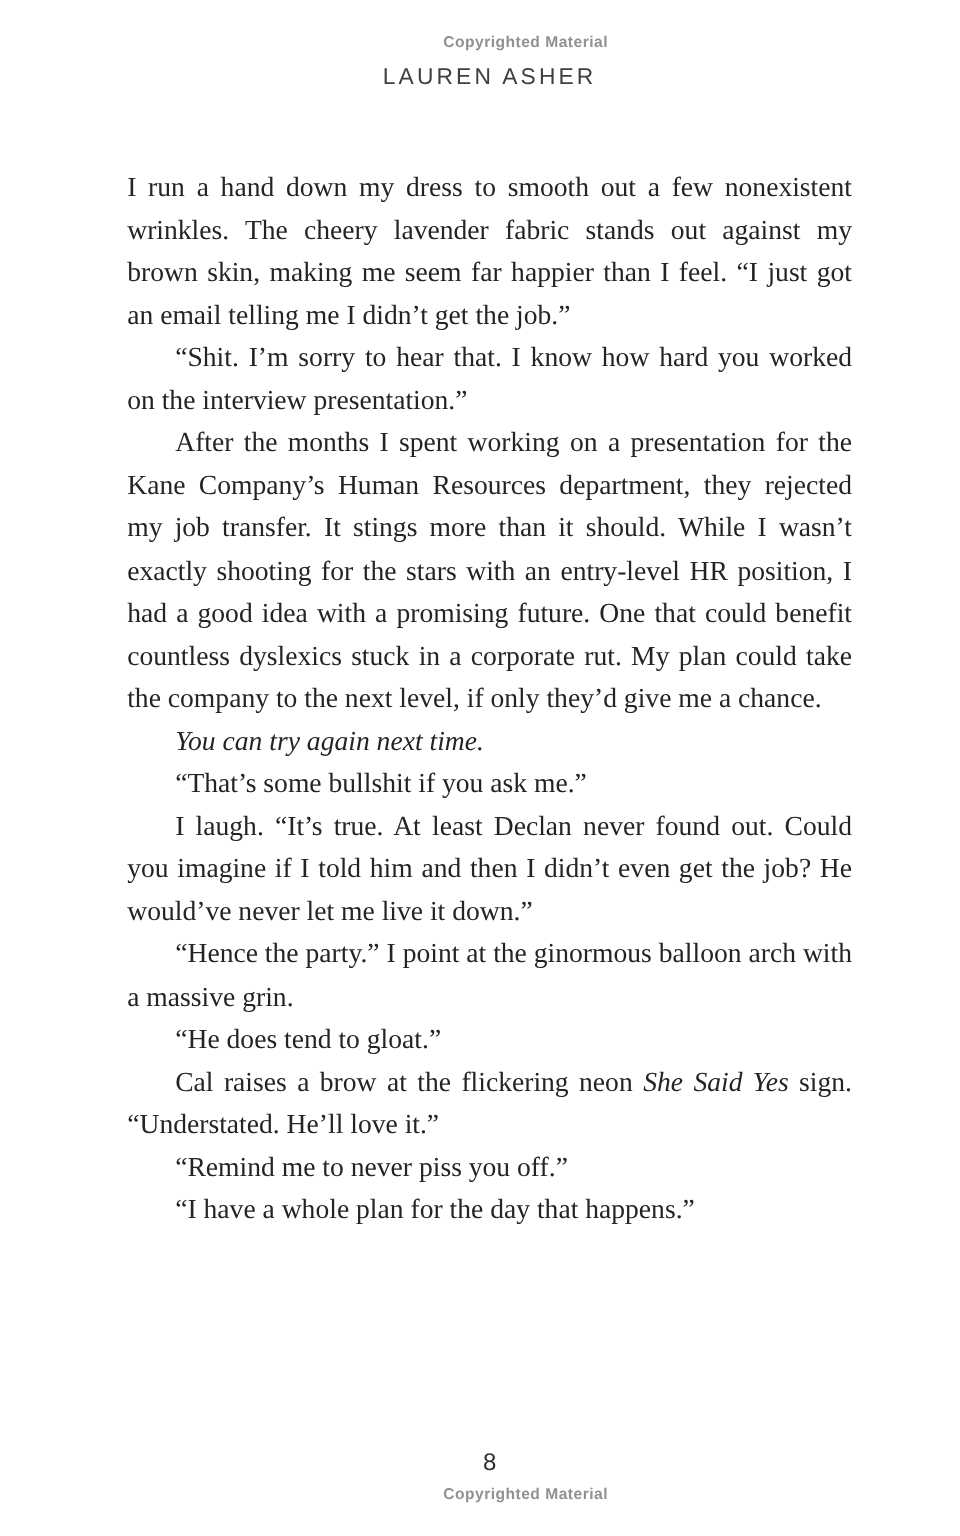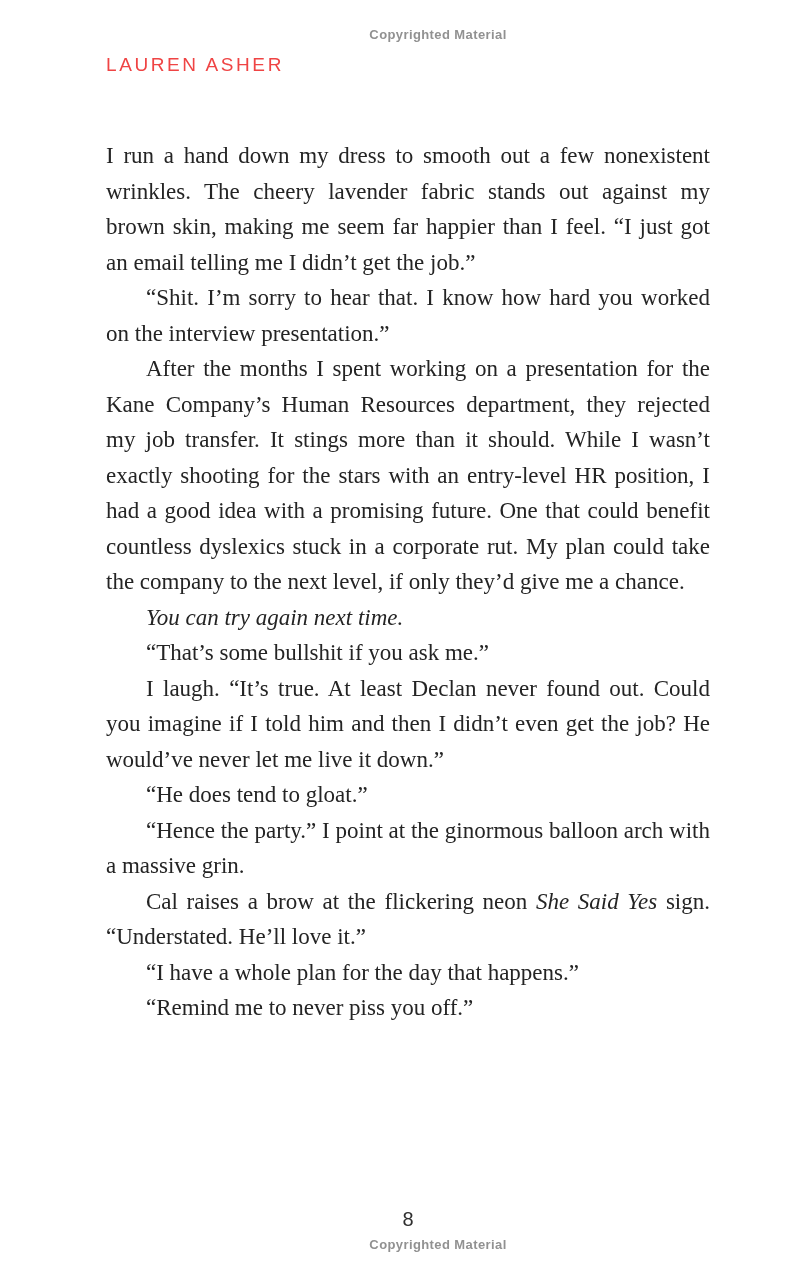--- a/index.html
+++ b/index.html
@@ -30,26 +30,26 @@
   .notice-top {
     position: absolute;
     top: 27px;
     left: 0;
   }
   .author {
     position: absolute;
     top: 53px;
     left: 68px;
     width: 604px;
-    text-align: left;
+    text-align: center;
     font-family: "Liberation Sans", sans-serif;
     font-size: 19px;
     font-weight: 400;
     letter-spacing: 2.6px;
-    color: #ef4444;
+    color: #404040;
     line-height: 24px;
   }
   .body-text {
     position: absolute;
     top: 138px;
     left: 68px;
     width: 604px;
     font-size: 23px;
     line-height: 35.5px;
     text-align: justify;
@@ -96,24 +96,24 @@
 
   <div class="author">LAUREN ASHER</div>
 
   <div class="body-text">
     <p class="no-indent">I run a hand down my dress to smooth out a few nonexistent wrinkles. The cheery lavender fabric stands out against my brown skin, making me seem far happier than I feel. “I just got an email telling me I didn’t get the job.”</p>
     <p>“Shit. I’m sorry to hear that. I know how hard you worked on the interview presentation.”</p>
     <p>After the months I spent working on a presentation for the Kane Company’s Human Resources department, they rejected my job transfer. It stings more than it should. While I wasn’t exactly shooting for the stars with an entry-level HR position, I had a good idea with a promising future. One that could benefit countless dyslexics stuck in a corporate rut. My plan could take the company to the next level, if only they’d give me a chance.</p>
     <p class="italic-para">You can try again next time.</p>
     <p>“That’s some bullshit if you ask me.”</p>
     <p>I laugh. “It’s true. At least Declan never found out. Could you imagine if I told him and then I didn’t even get the job? He would’ve never let me live it down.”</p>
+    <p>“Hence the party.” I point at the ginormous balloon arch with a massive grin.</p>
     <p>“He does tend to gloat.”</p>
-    <p>“Hence the party.” I point at the ginormous balloon arch with a massive grin.</p>
     <p><span>Cal raises a brow at the flickering neon </span><em>She Said Yes</em><span> sign. “Understated. He’ll love it.”</span></p>
+    <p>“Remind me to never piss you off.”</p>
     <p>“I have a whole plan for the day that happens.”</p>
-    <p>“Remind me to never piss you off.”</p>
   </div>
 
   <div class="page-number">8</div>
 
   <div class="notice notice-bottom">Copyrighted Material</div>
 
 </div>
 
 </body></html>

